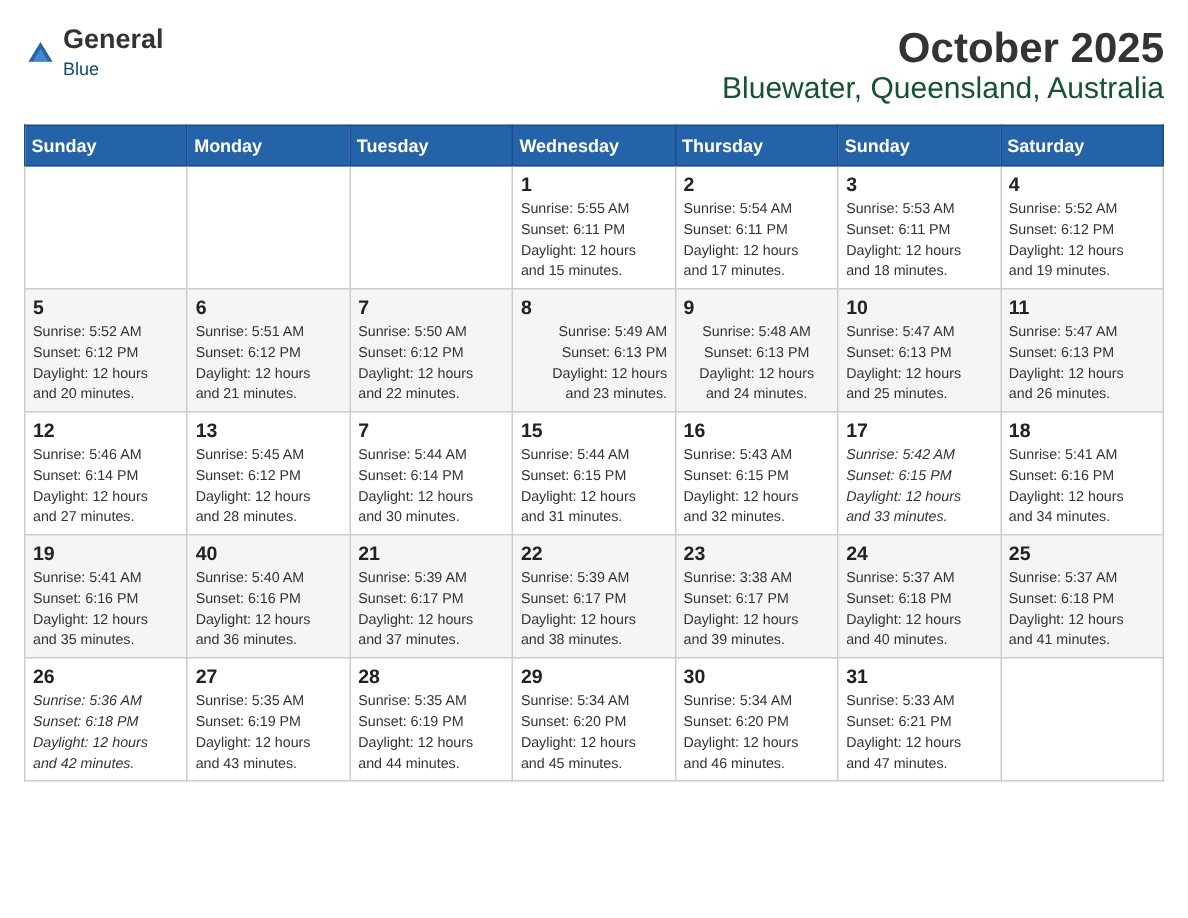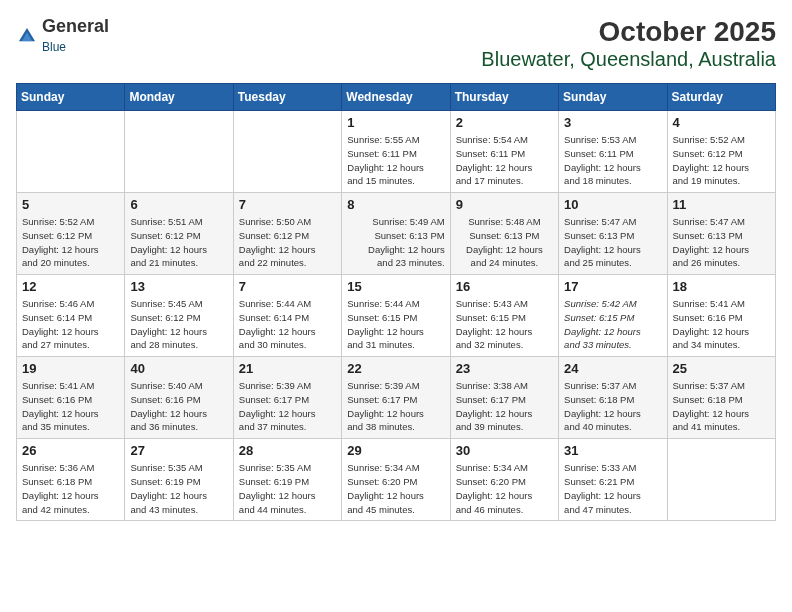--- a/index.html
+++ b/index.html
@@ -302,21 +302,21 @@
           <div class="day-number">25</div>
           <div class="day-info" style="white-space: pre-line;">Sunrise: 5:37 AM
 Sunset: 6:18 PM
 Daylight: 12 hours
 and 41 minutes.</div>
         </td>
       </tr>
       <tr>
         <td>
           <div class="day-number">26</div>
-          <div class="day-info" style="white-space: pre-line;">Sunrise: 5:36 AM
+          <div class="day-info" style="white-space: pre-line; font-style: italic;">Sunrise: 5:36 AM
 Sunset: 6:18 PM
 Daylight: 12 hours
 and 42 minutes.</div>
         </td>
         <td>
           <div class="day-number">27</div>
           <div class="day-info" style="white-space: pre-line;">Sunrise: 5:35 AM
 Sunset: 6:19 PM
 Daylight: 12 hours
 and 43 minutes.</div>

